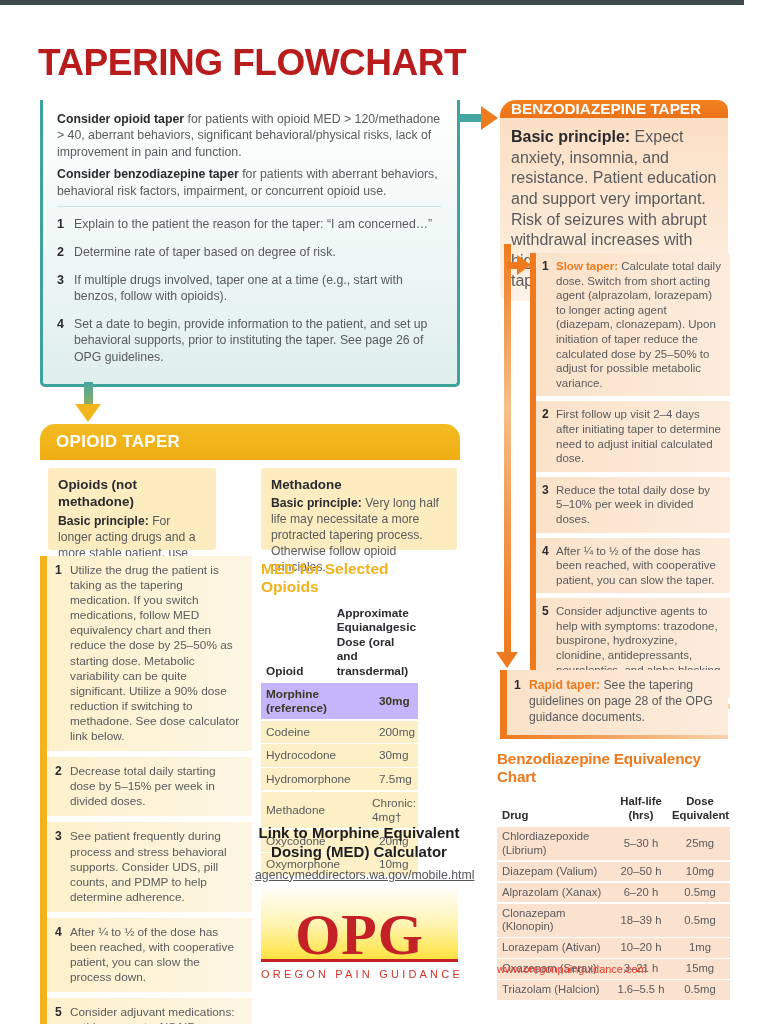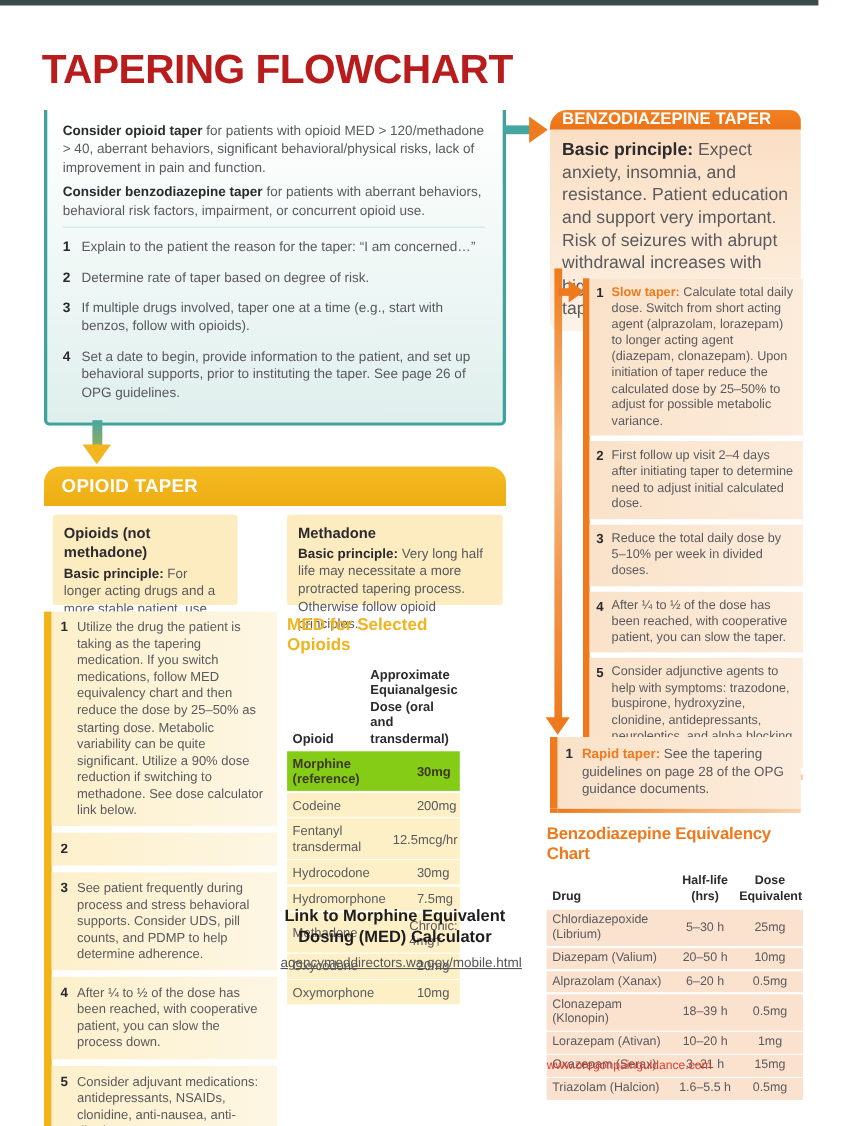--- a/index.html
+++ b/index.html
@@ -99,21 +99,21 @@
   .y-step .tx { flex:1; }
 
   
   #med { position:absolute; left:261px; top:560px; width:157px; }
   #med-title { color:#f0b41f; font-weight:bold; font-size:15.5px; margin-bottom:8px; }
   #med-head { display:flex; align-items:flex-end; font-weight:bold; color:#2b2a2e; font-size:11.8px; line-height:1.22; margin-bottom:3px; }
   .med-c1 { width:116px; padding:2px 2px 2px 5px; }
   .med-c2 { flex:1; padding:2px 2px 2px 2px; }
   .med-row { display:flex; background:#fdf0c6; margin-bottom:1.5px; font-size:11.8px; line-height:1.2; align-items:center; }
   .med-row .med-c1,.med-row .med-c2 { padding-top:4px; padding-bottom:4px; }
-  .med-row.hl { background:#84cc16; font-weight:bold; color:#3e3823; }
+  .med-row.hl { background:#c4b5fd; font-weight:bold; color:#3e3823; }
 
   
   #med-link { position:absolute; left:255px; top:824px; width:208px; text-align:center; }
   #med-link-title { color:#1d1c1e; font-weight:bold; font-size:15px; line-height:1.25; margin-bottom:6px; }
   #med-link-url { color:#55565a; font-size:12.3px; text-decoration:underline; cursor:pointer; }
 
   #logo { position:absolute; left:261px; top:888px; width:197px; }
   #logo-grad { height:74px; background:linear-gradient(180deg,#fffef9 0%,#fff4b4 50%,#ffe23f 100%);
       border-bottom:3px solid #c32127; display:flex; align-items:flex-end; justify-content:center; }
   #logo-acronym { font-family:"Liberation Serif",serif; font-weight:bold; color:#c32127; font-size:58px; line-height:0.82; letter-spacing:1px; }
@@ -284,20 +284,21 @@
 
   <div id="opioid-steps" class="steplist">
 
       <div class="y-step">
         <span class="n">1</span>
         <span class="tx">Utilize the drug the patient is taking as the tapering medication. If you switch medications, follow MED equivalency chart and then reduce the dose by 25–50% as starting dose. Metabolic variability can be quite significant. Utilize a 90% dose reduction if switching to methadone. See dose calculator link below.</span>
       </div>
 
       <div class="y-step">
         <span class="n">2</span>
+        <span class="tx">Decrease total daily starting dose by 5–15% per week in divided doses.</span>
       </div>
 
       <div class="y-step">
         <span class="n">3</span>
         <span class="tx">See patient frequently during process and stress behavioral supports. Consider UDS, pill counts, and PDMP to help determine adherence.</span>
       </div>
 
       <div class="y-step">
         <span class="n">4</span>
         <span class="tx">After ¼ to ½ of the dose has been reached, with cooperative patient, you can slow the process down.</span>
@@ -320,24 +321,20 @@
         <div class="med-row hl">
           <span class="med-c1">Morphine (reference)</span>
           <span class="med-c2">30mg</span>
         </div>
 
         <div class="med-row">
           <span class="med-c1">Codeine</span>
           <span class="med-c2">200mg</span>
         </div>
 
-        <div class="med-row">
-          <span class="med-c1">Fentanyl transdermal</span>
-          <span class="med-c2">12.5mcg/hr</span>
-        </div>
 
         <div class="med-row">
           <span class="med-c1">Hydrocodone</span>
           <span class="med-c2">30mg</span>
         </div>
 
         <div class="med-row">
           <span class="med-c1">Hydromorphone</span>
           <span class="med-c2">7.5mg</span>
         </div>
@@ -357,14 +354,20 @@
           <span class="med-c2">10mg</span>
         </div>
       </div>
   </div>
 
   <div id="med-link">
     <div id="med-link-title">Link to Morphine Equivalent Dosing (MED) Calculator</div>
     <div id="med-link-url">agencymeddirectors.wa.gov/mobile.html</div>
   </div>
 
+  <div id="logo">
+    <div id="logo-grad">
+      <span id="logo-acronym">OPG</span>
+    </div>
+    <div id="logo-caption">OREGON PAIN GUIDANCE</div>
+  </div>
 
 </div>
 
 </body></html>

